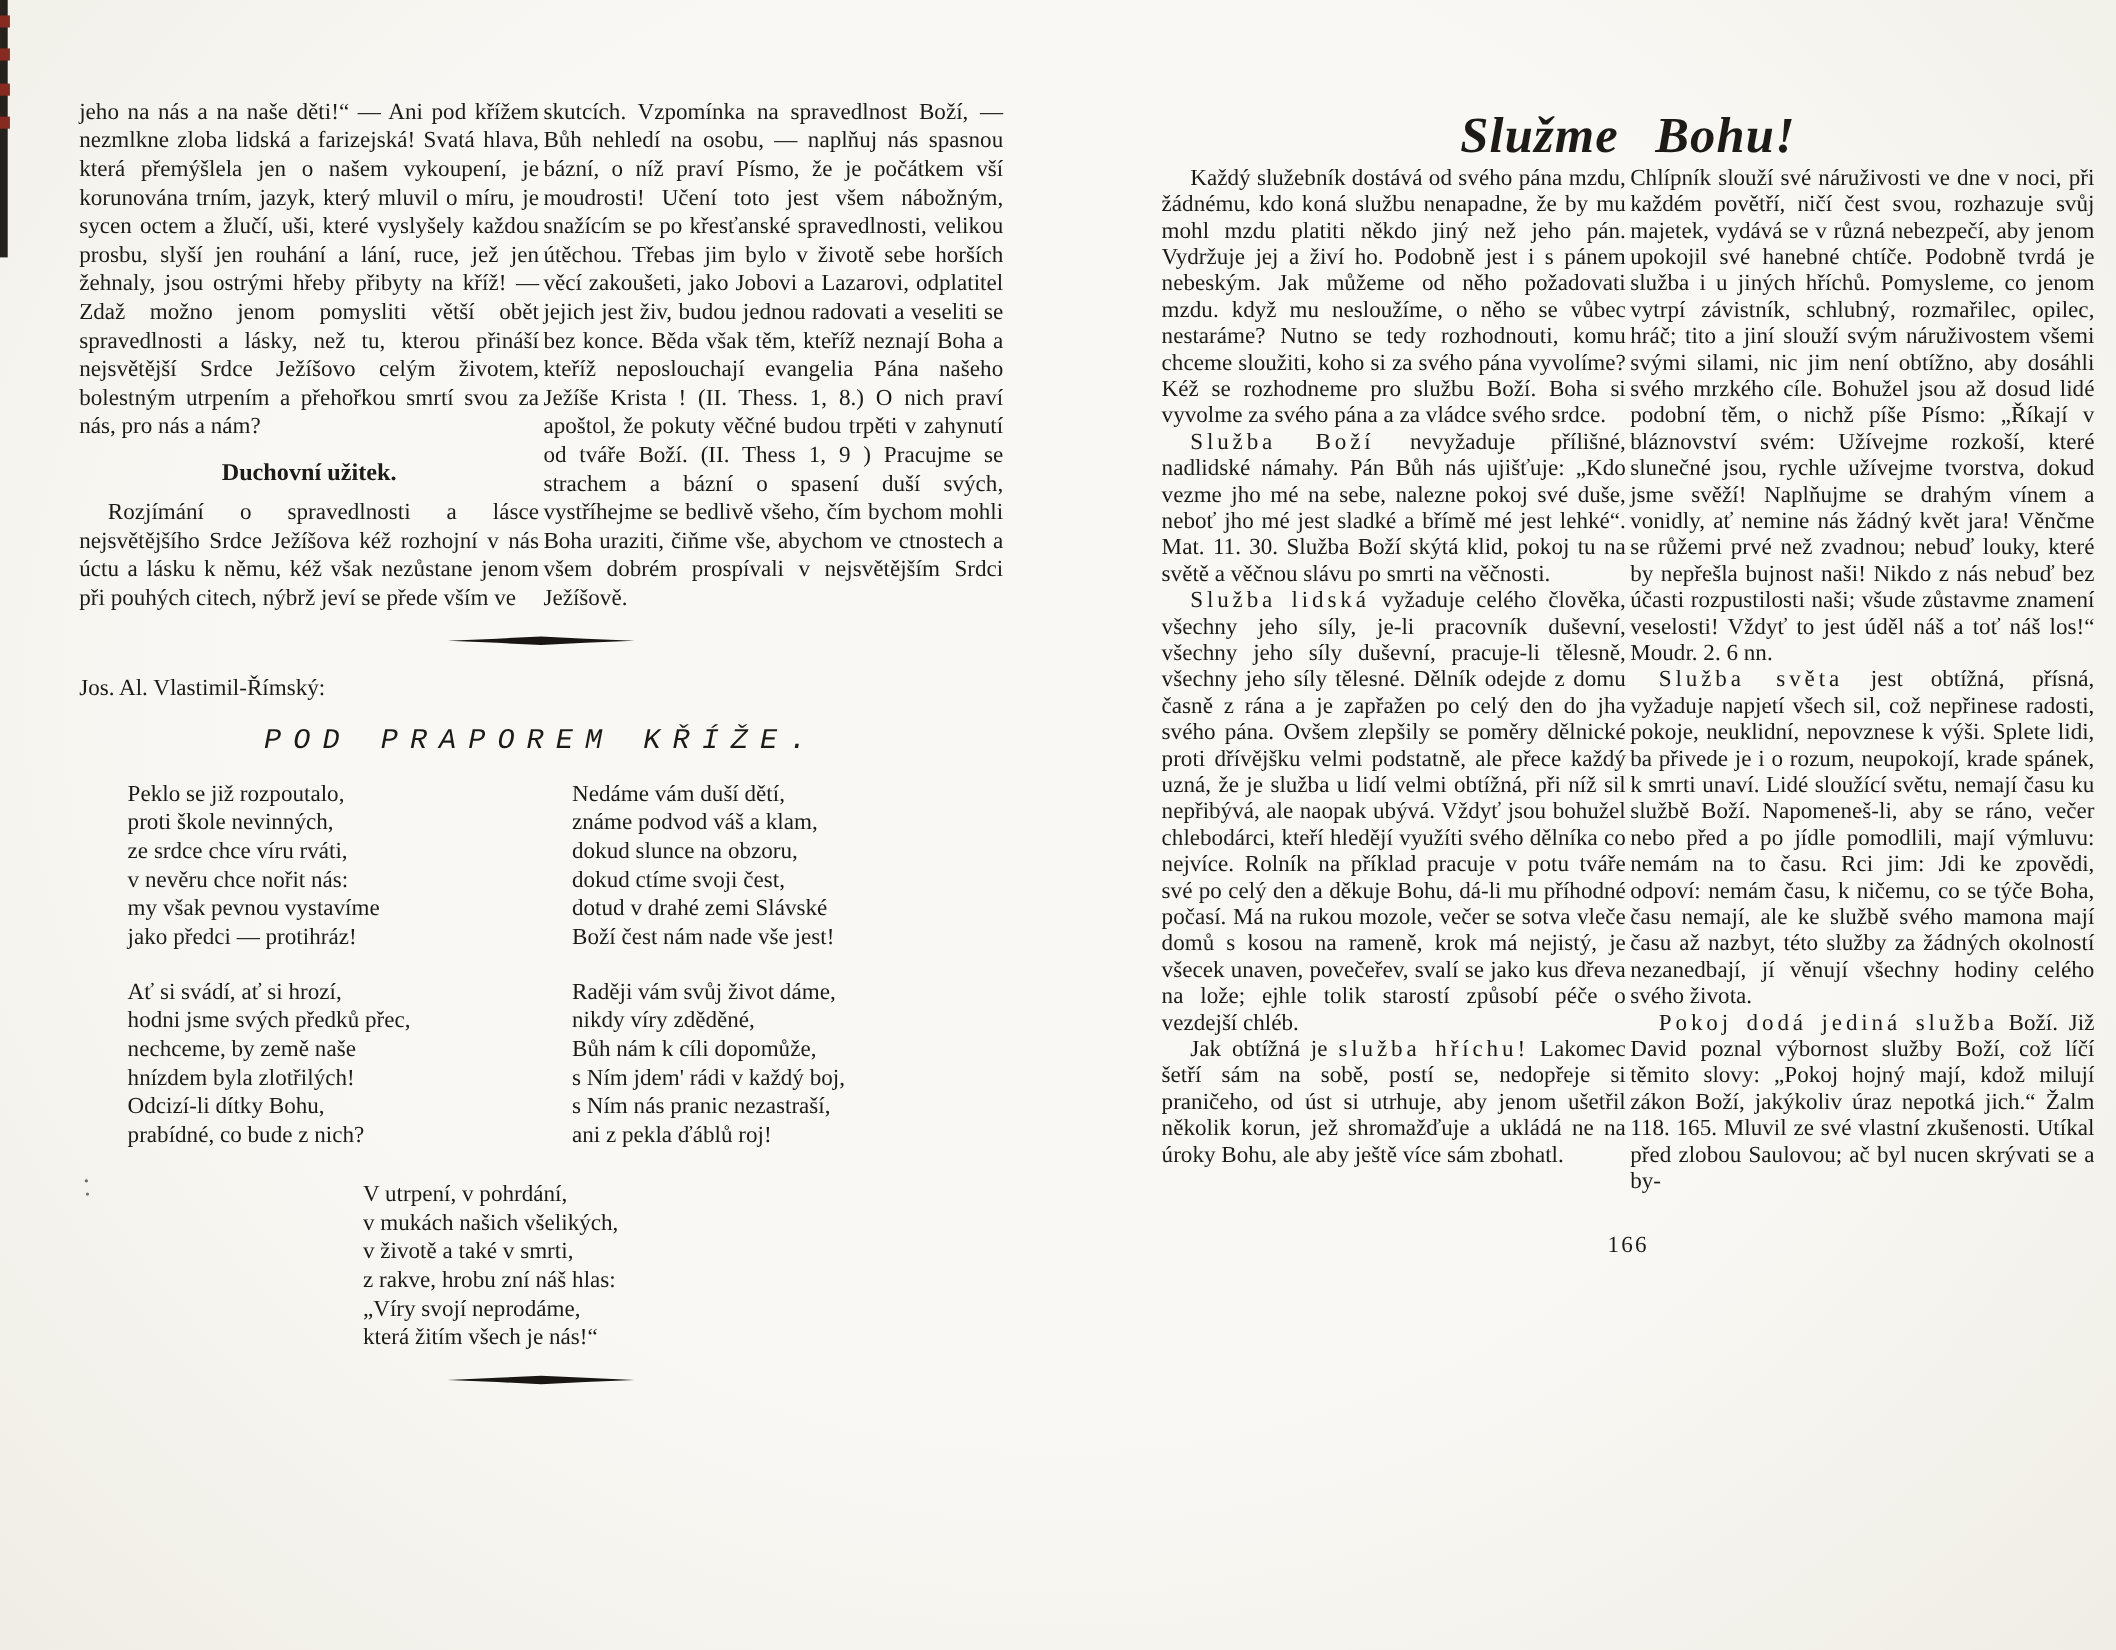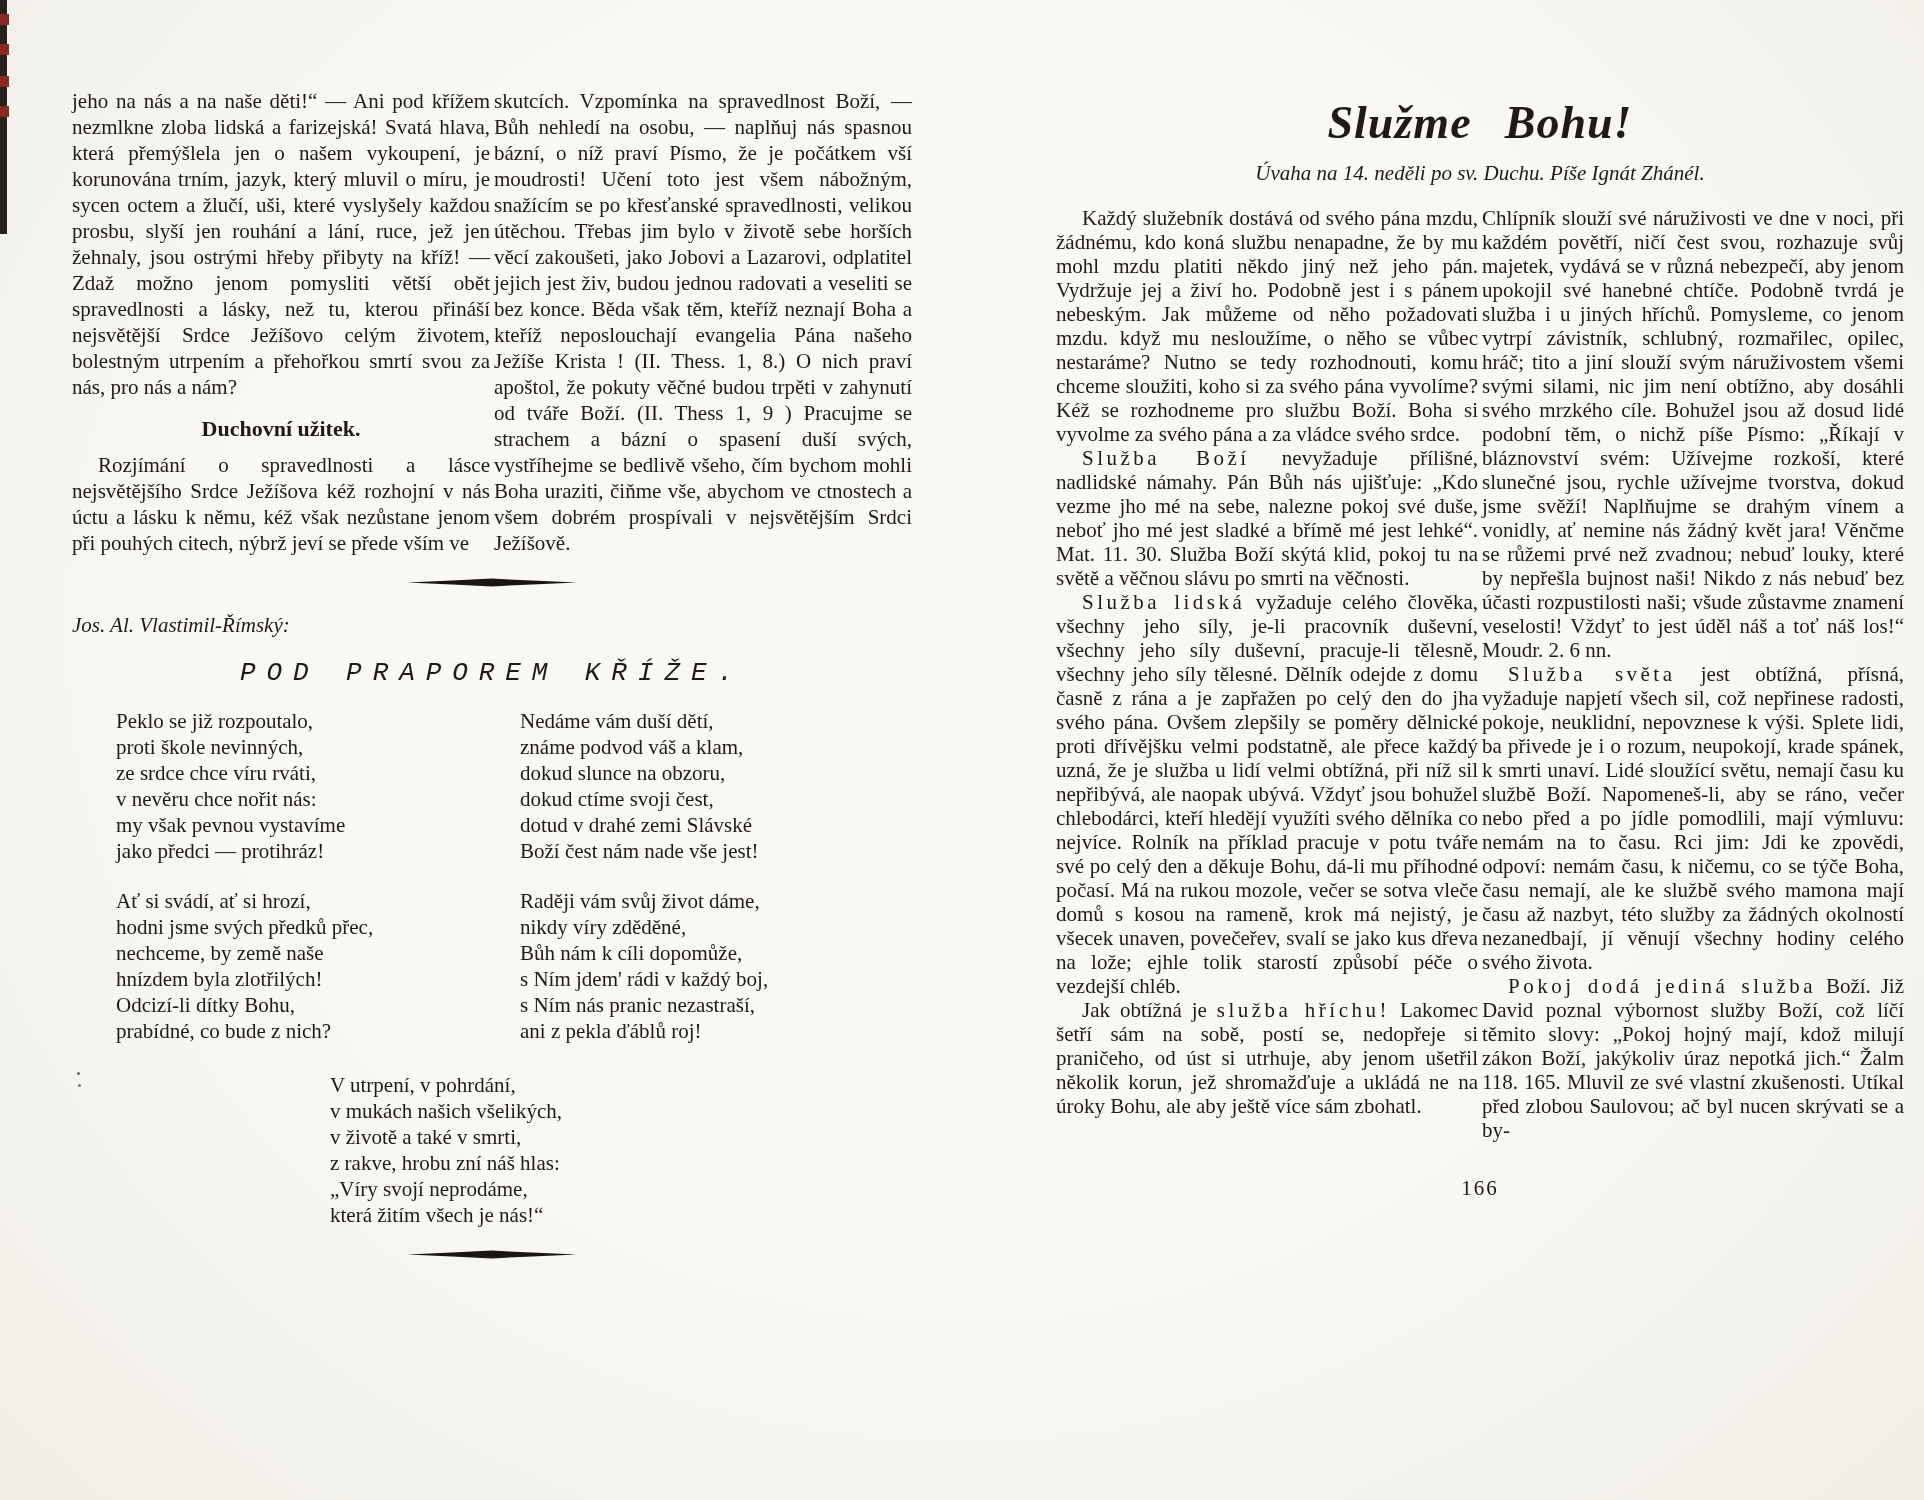--- a/index.html
+++ b/index.html
@@ -13,21 +13,21 @@
   .page-left{left:72px; width:840px;}
   .page-right{left:1056px; top:96px; width:848px;}
   .cols{display:flex; gap:4px;}
   .col{flex:1; min-width:0;}
   .body-text{font-size:21px; line-height:26px; text-align:justify; margin:0; hyphens:none;}
   .page-right .body-text{line-height:24px;}
   .indent{text-indent:26px;}
   .sperr{letter-spacing:3.5px;}
   .heading-center{text-align:center; font-weight:bold; font-size:22px; margin:16px 0 10px 0;}
   .swell-rule{display:block; margin:22px auto 0 auto;}
-  .poem-author{font-style:italic; font-size:21px; margin:26px 0 0 0;}
+  .poem-author{font-size:21px; margin:26px 0 0 0;}
   .poem-title{text-align:center; font-style:italic; font-size:26px; letter-spacing:0.42em; white-space:nowrap; margin:20px 0 20px 0; font-weight:500;font-family:Liberation Mono, monospace;}
   .poem-cols{display:flex; padding-left:44px;}
   .poem-col-a{width:330px;}
   .poem-col-b{flex:1; padding-left:74px;}
   .poem-stanza{white-space:pre-line; font-size:21px; line-height:26px; margin:0 0 24px 0;}
   .poem-center{margin:4px 0 0 258px;font-family:Liberation Serif, serif;}
   .title-main{text-align:center; font-style:italic; font-weight:700; font-size:46px; word-spacing:0.45em; letter-spacing:1px; margin:0;}
   .subtitle{text-align:center; font-style:italic; font-size:21px; margin:12px 0 20px 0;}
   .pageno{text-align:center; font-size:21px; letter-spacing:2px; margin-top:34px;font-family:Liberation Serif, serif;}
   .edge-strip{position:absolute; left:0; top:0; width:7px; height:234px; background:#25211c;}
@@ -104,21 +104,20 @@
 „Víry svojí neprodáme,
 která žitím všech je nás!“</p>
 
     <svg class="swell-rule" width="170" height="9" viewBox="0 0 170 9">
       <polygon points="0,4.5 45,2.6 85,0.6 125,2.6 170,4.5 125,6.4 85,8.4 45,6.4" fill="#191613"></polygon>
     </svg>
   </div>
 
   <div class="page page-right">
     <h1 class="title-main">Služme Bohu!</h1>
-    <p class="subtitle">Úvaha na 14. neděli po sv. Duchu. Píše Ignát Zhánél.</p>
 
     <div class="cols">
       <div class="col">
         <p class="body-text indent">Každý služebník dostává od svého pána mzdu, žádnému, kdo koná službu nenapadne, že by mu mohl mzdu platiti někdo jiný než jeho pán. Vydržuje jej a živí ho. Podobně jest i s pánem nebeským. Jak můžeme od něho požadovati mzdu. když mu nesloužíme, o něho se vůbec nestaráme? Nutno se tedy rozhodnouti, komu chceme sloužiti, koho si za svého pána vyvolíme? Kéž se rozhodneme pro službu Boží. Boha si vyvolme za svého pána a za vládce svého srdce.</p>
         <p class="body-text indent"><span class="sperr">Služba Boží</span><span> nevyžaduje přílišné, nadlidské námahy. Pán Bůh nás ujišťuje: „Kdo vezme jho mé na sebe, nalezne pokoj své duše, neboť jho mé jest sladké a břímě mé jest lehké“. Mat. 11. 30. Služba Boží skýtá klid, pokoj tu na světě a věčnou slávu po smrti na věčnosti.</span></p>
         <p class="body-text indent"><span class="sperr">Služba lidská</span><span> vyžaduje celého člověka, všechny jeho síly, je-li pracovník duševní, všechny jeho síly duševní, pracuje-li tělesně, všechny jeho síly tělesné. Dělník odejde z domu časně z rána a je zapřažen po celý den do jha svého pána. Ovšem zlepšily se poměry dělnické proti dřívějšku velmi podstatně, ale přece každý uzná, že je služba u lidí velmi obtížná, při níž sil nepřibývá, ale naopak ubývá. Vždyť jsou bohužel chlebodárci, kteří hledějí využíti svého dělníka co nejvíce. Rolník na příklad pracuje v potu tváře své po celý den a děkuje Bohu, dá-li mu příhodné počasí. Má na rukou mozole, večer se sotva vleče domů s kosou na rameně, krok má nejistý, je všecek unaven, povečeřev, svalí se jako kus dřeva na lože; ejhle tolik starostí způsobí péče o vezdejší chléb.</span></p>
         <p class="body-text indent"><span>Jak obtížná je </span><span class="sperr">služba hříchu!</span><span> Lakomec šetří sám na sobě, postí se, nedopřeje si praničeho, od úst si utrhuje, aby jenom ušetřil několik korun, jež shromažďuje a ukládá ne na úroky Bohu, ale aby ještě více sám zbohatl.</span></p>
       </div>
       <div class="col">
         <p class="body-text">Chlípník slouží své náruživosti ve dne v noci, při každém povětří, ničí čest svou, rozhazuje svůj majetek, vydává se v různá nebezpečí, aby jenom upokojil své hanebné chtíče. Podobně tvrdá je služba i u jiných hříchů. Pomysleme, co jenom vytrpí závistník, schlubný, rozmařilec, opilec, hráč; tito a jiní slouží svým náruživostem všemi svými silami, nic jim není obtížno, aby dosáhli svého mrzkého cíle. Bohužel jsou až dosud lidé podobní těm, o nichž píše Písmo: „Říkají v bláznovství svém: Užívejme rozkoší, které slunečné jsou, rychle užívejme tvorstva, dokud jsme svěží! Naplňujme se drahým vínem a vonidly, ať nemine nás žádný květ jara! Věnčme se růžemi prvé než zvadnou; nebuď louky, které by nepřešla bujnost naši! Nikdo z nás nebuď bez účasti rozpustilosti naši; všude zůstavme znamení veselosti! Vždyť to jest úděl náš a toť náš los!“ Moudr. 2. 6 nn.</p>

